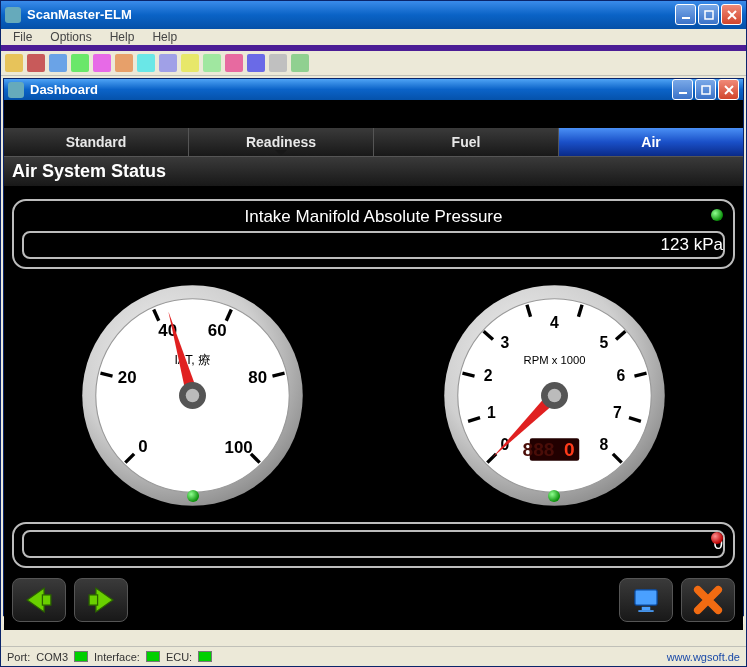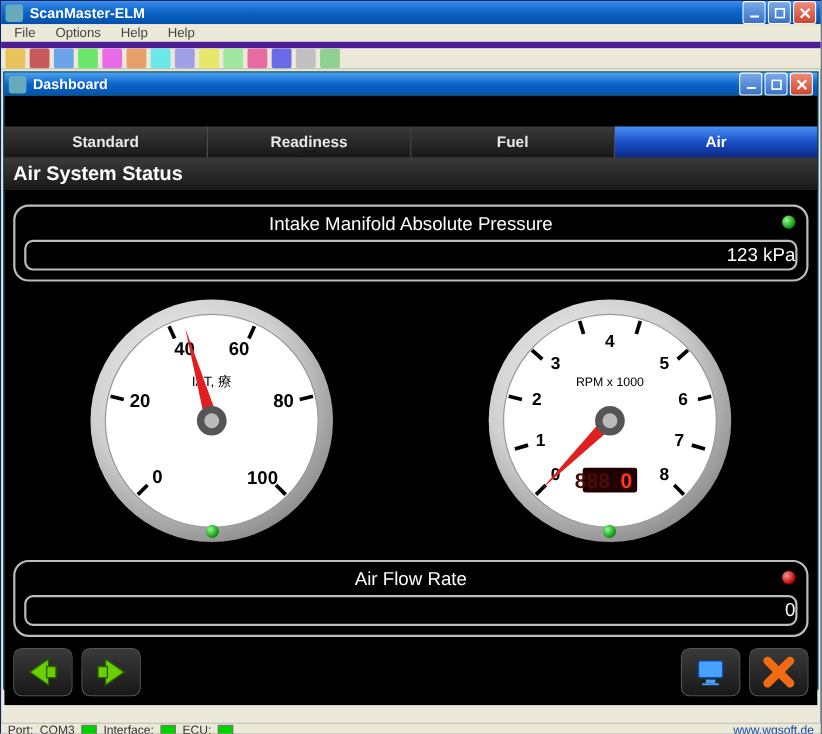--- a/index.html
+++ b/index.html
@@ -243,21 +243,20 @@
                 </g>
                 <circle cx="100" cy="100" r="12" fill="#555"></circle>
                   <circle cx="100" cy="100" r="6" fill="#bbb"></circle>
               </svg>
               <div class="gauge-led"></div>
             </div>
           </div>
 
           <div class="panel">
             <div class="led red"></div>
-            <div class="panel-title">Air Flow Rate</div>
             <div class="value-frame">0</div>
           </div>
         </div>
 
         <div class="bottom-bar">
           <div class="sqbtn">
             <svg viewBox="0 0 40 40">
                 <polygon points="26,6 26,34 6,20" fill="#6ad000" stroke="#2a6000" stroke-width="1.5"></polygon>
                 <rect x="24" y="14" width="10" height="12" fill="#6ad000" stroke="#2a6000" stroke-width="1.5"></rect>
               </svg>

